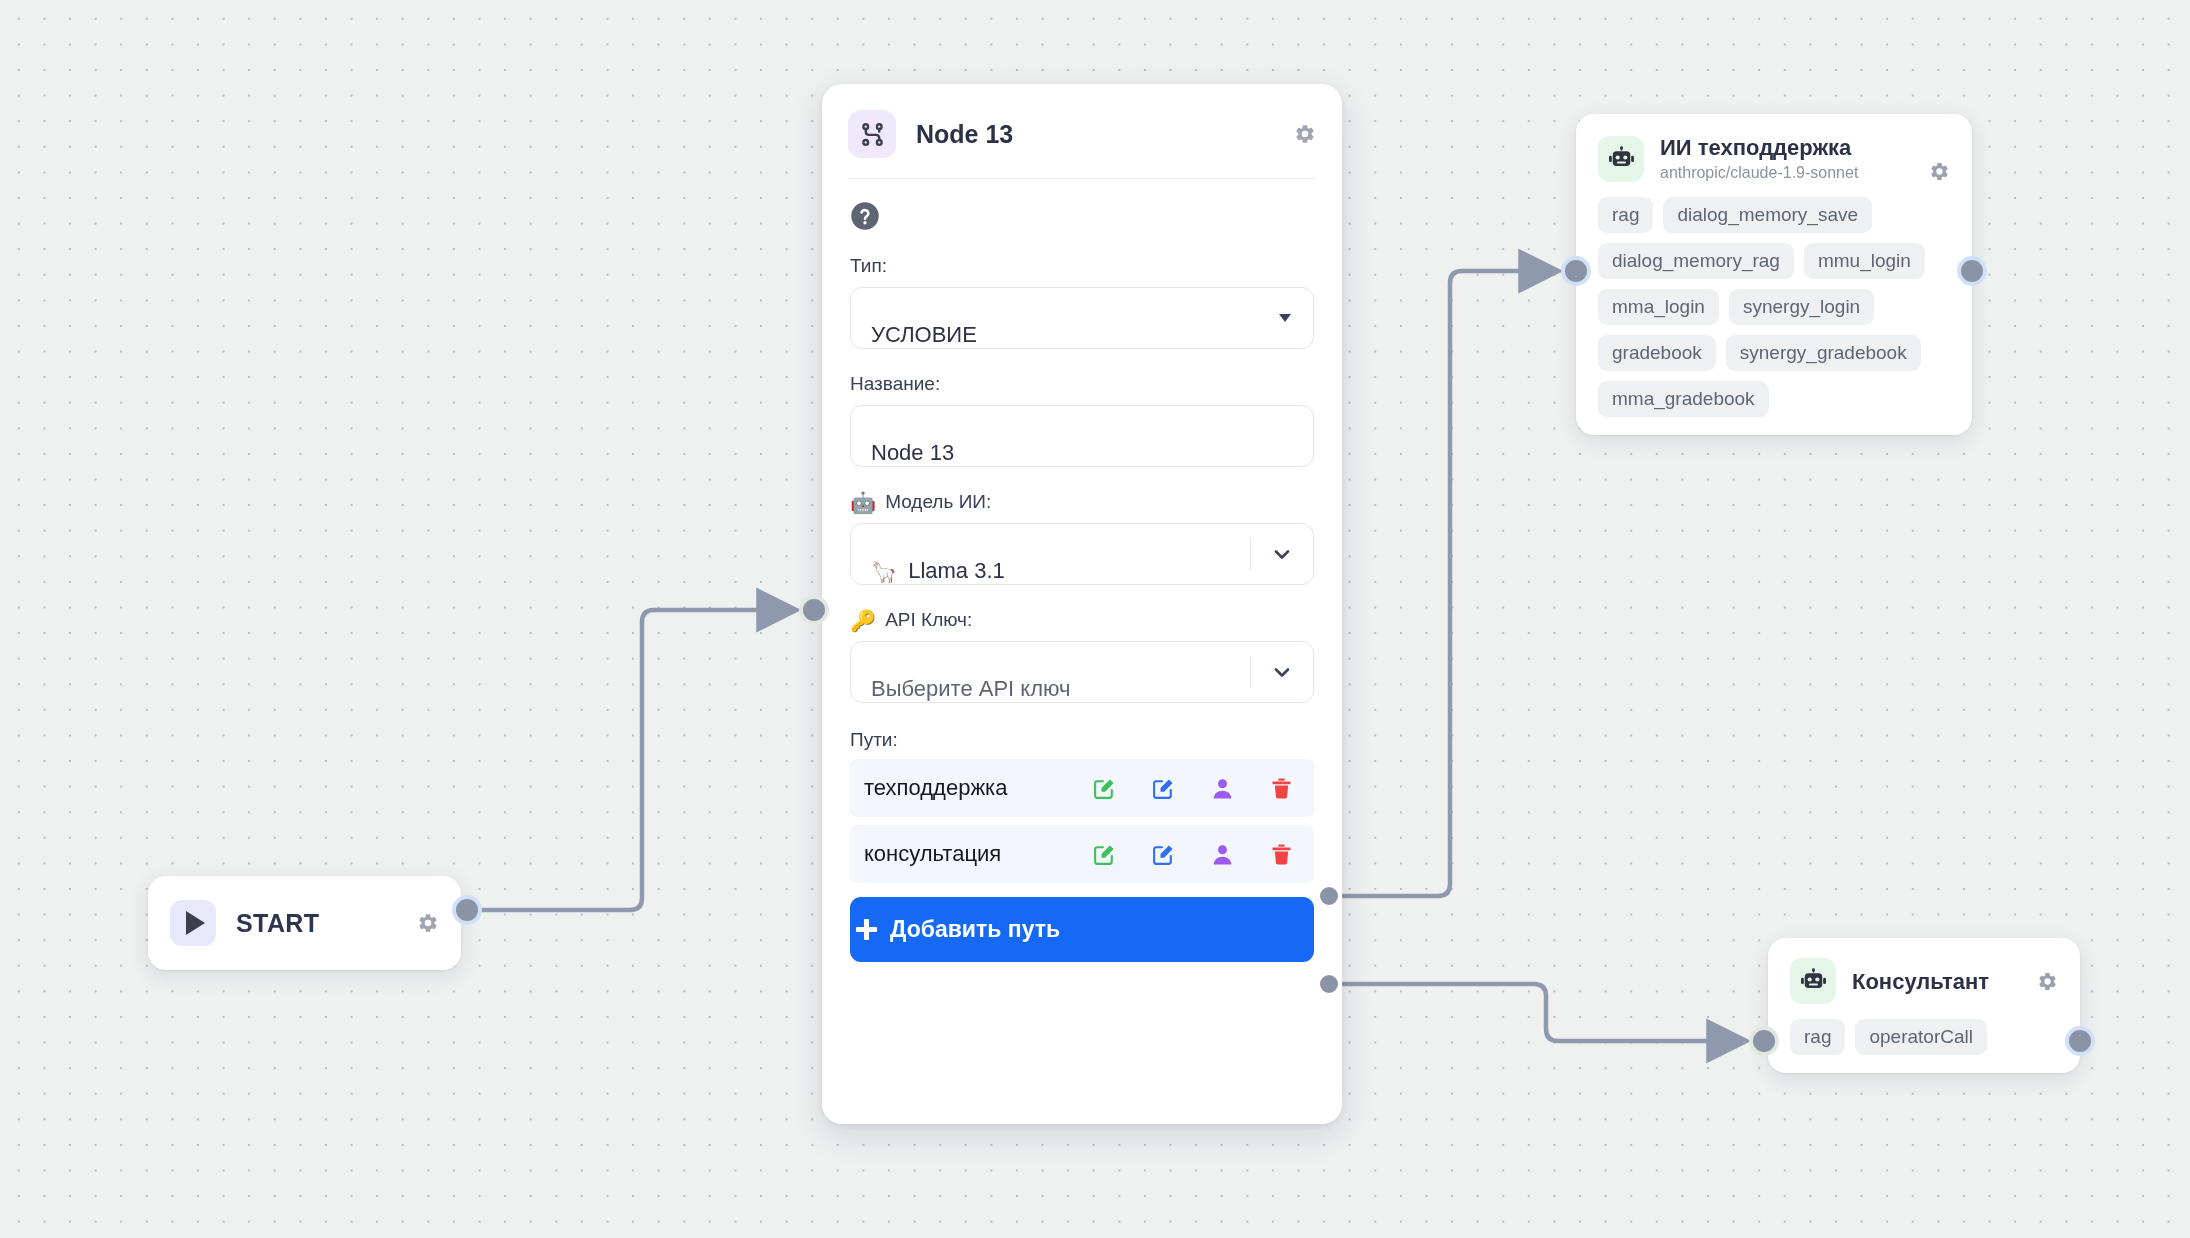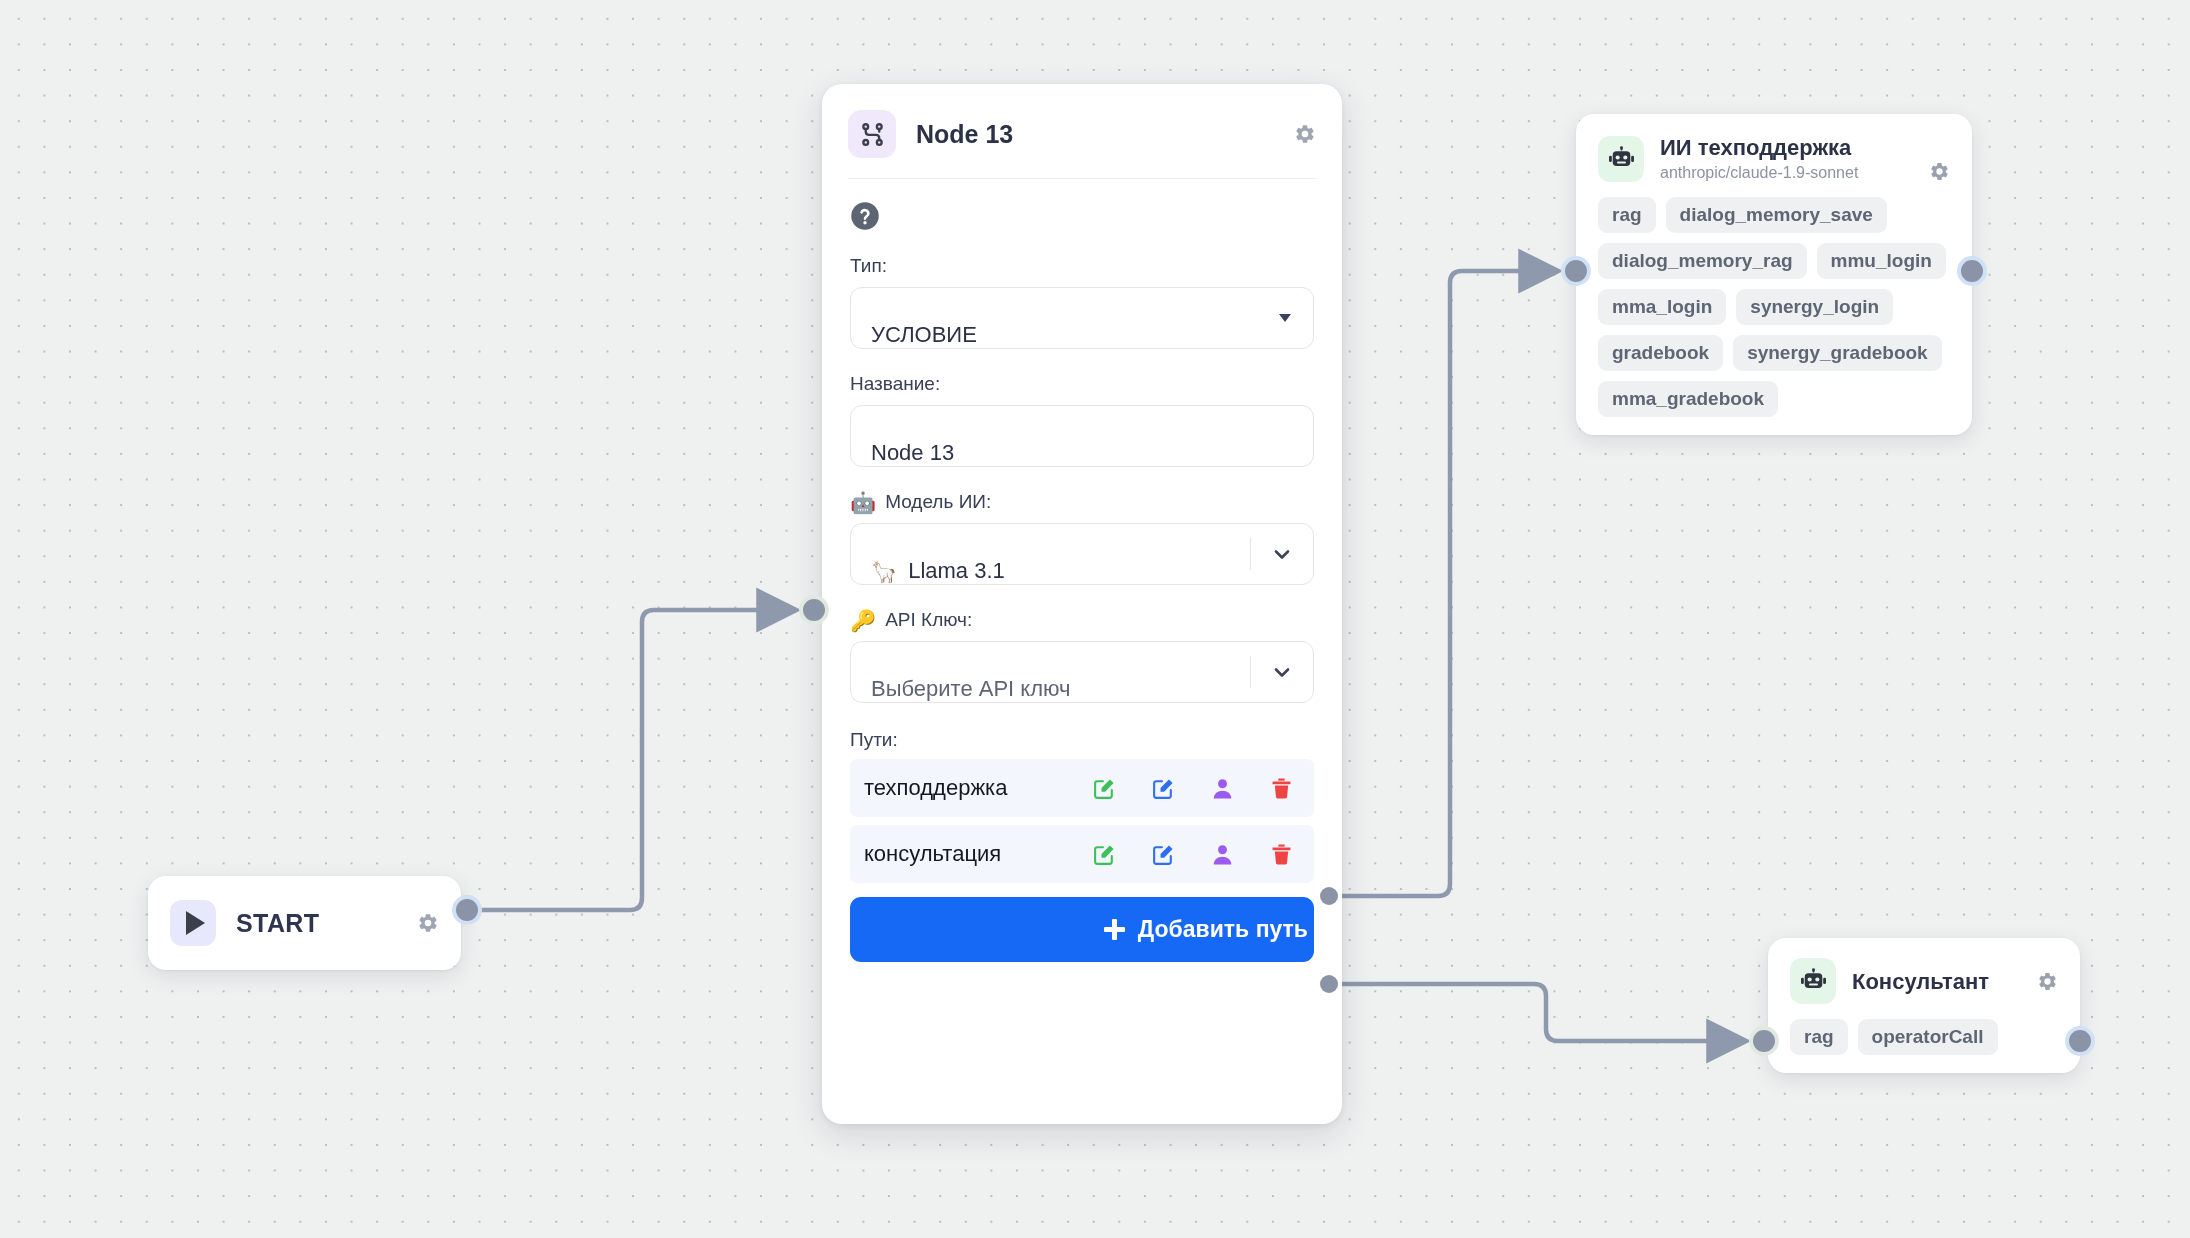--- a/index.html
+++ b/index.html
@@ -100,21 +100,21 @@
     position:relative;
   }
   .path-name { font-size:22px; color:#151820; }
   .path-icons { margin-left:auto; display:flex; align-items:center; gap:34px; padding-right:6px;}
   .p-ico { width:25px;height:25px; display:block; }
   .p-ico svg { width:25px;height:25px; display:block; }
 
   .add-btn {
     margin-top:14px; width:100%; height:65px; border-radius:11px;
     background:#1569f5; color:#fff; font-size:23px; font-weight:700;
-    display:flex; align-items:center; justify-content:flex-end; gap:13px;
+    display:flex; align-items:center; justify-content:flex-start; gap:13px;
     border:none; cursor:pointer; font-family:"Liberation Sans", sans-serif;
   }
   .plus { position:relative; width:21px;height:21px; flex:0 0 auto;}
   .plus::before,.plus::after{content:"";position:absolute;background:#fff;border-radius:1px;}
   .plus::before{left:0;top:8.2px;width:21px;height:4.6px;}
   .plus::after{top:0;left:8.2px;height:21px;width:4.6px;}
 
   
   .agent { padding:20px 22px 18px 22px; }
   #ai-support { left:1576px; top:114px; width:396px; }
@@ -126,21 +126,21 @@
   .ag-text { margin-left:16px; padding-top:1px; }
   .ag-title { font-size:22px; font-weight:700; color:#2b3146; line-height:1.15;}
   .ag-sub { font-size:16px; color:#8b93a1; margin-top:4px; }
   #consultant .ag-head { align-items:center; }
   #consultant .ag-title { font-size:22px; }
   .ag-gear { margin-left:auto; width:21px;height:21px; flex:0 0 auto; }
   .ag-gear svg { width:21px;height:21px; fill:#9aa1ae; display:block;}
   .tags { display:flex; flex-wrap:wrap; gap:10px; margin-top:15px; }
   .tag {
     background:#eef0f2; border-radius:9px; padding:7px 14px;
-    font-size:19px; color:#5e6674; white-space:nowrap;font-weight:bold;
+    font-size:19px; color:#5e6674; white-space:nowrap;
   }
 
   
   .port {
     position:absolute; width:22px; height:22px; border-radius:50%;
     background:#8b93a6; border:4px solid #cfe0f7; box-sizing:content-box;
     transform:translate(-50%,-50%);
   }
   .port.green-ring { border-color:#dfe9e0; }
   .port.plain { background:#8b93a6; border:none; width:18px;height:18px; }

